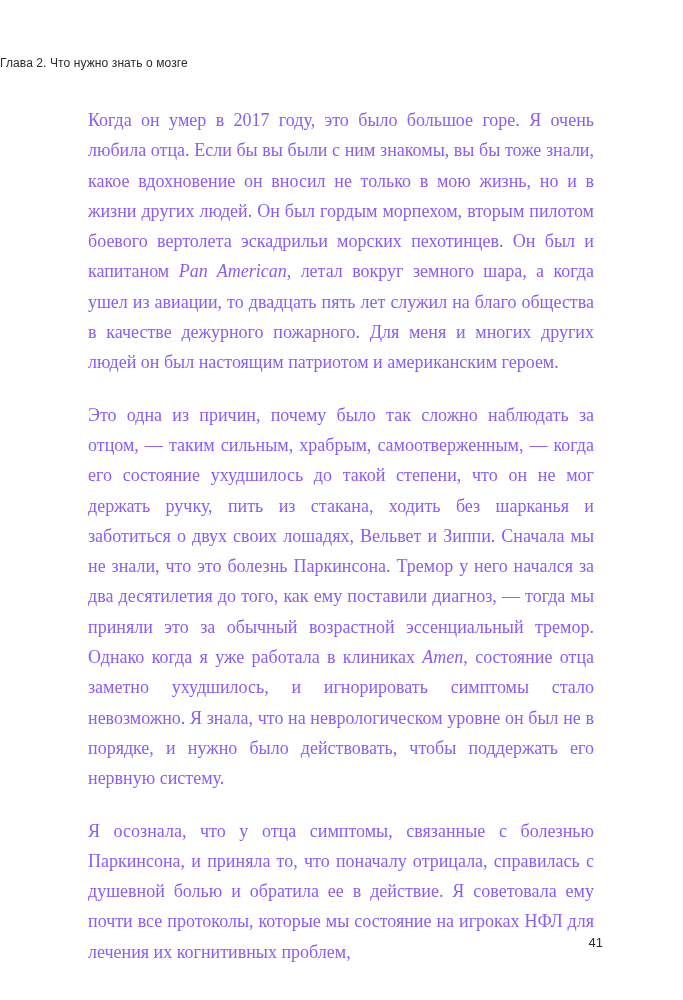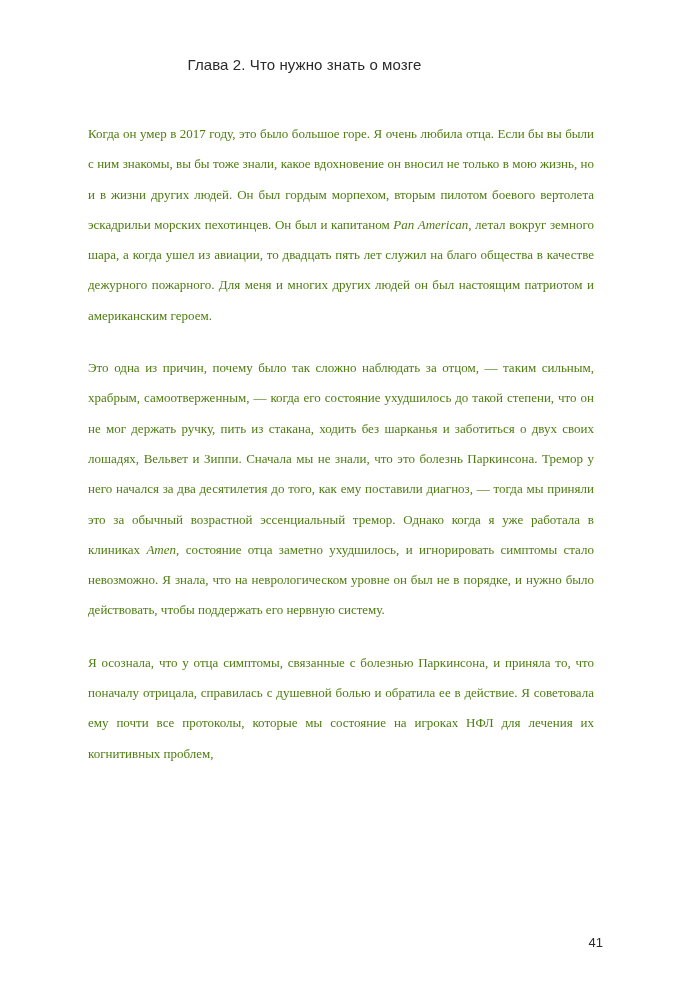--- a/index.html
+++ b/index.html
@@ -21,41 +21,41 @@
     left: 0;
     width: 683px;
     height: 1000px;
     box-sizing: border-box;
   }
   .running-head {
     position: absolute;
     top: 56px;
     left: 0;
     width: 683px;
-    text-align: center;
+    text-align: left;
     padding-right: 74px;
     box-sizing: border-box;
     font-family: "Liberation Sans", sans-serif;
-    font-size: 15px;
+    font-size: 12px;
     letter-spacing: 0.1px;
     color: #2b2b2b;
   }
   .body-col {
     position: absolute;
     top: 105px;
     left: 88px;
     width: 506px;
   }
   p.para {
-    margin: 14px 0 22px 0;
-    font-size: 13px;
+    margin: 0 0 22px 0;
+    font-size: 18px;
     line-height: 30.3px;
     text-align: justify;
     text-justify: inter-word;
-    color: #4d7c0f;
+    color: #8b5cf6;
     hyphens: manual;
   }
   p.para:last-child {
     margin-bottom: 0;
   }
   .it {
     font-style: italic;
   }
   .folio {
     position: absolute;

